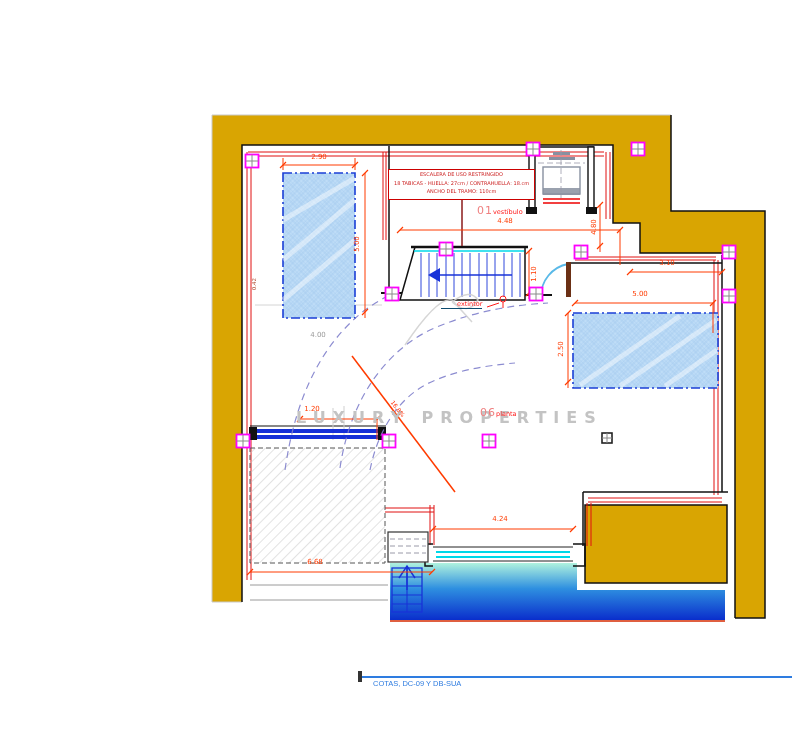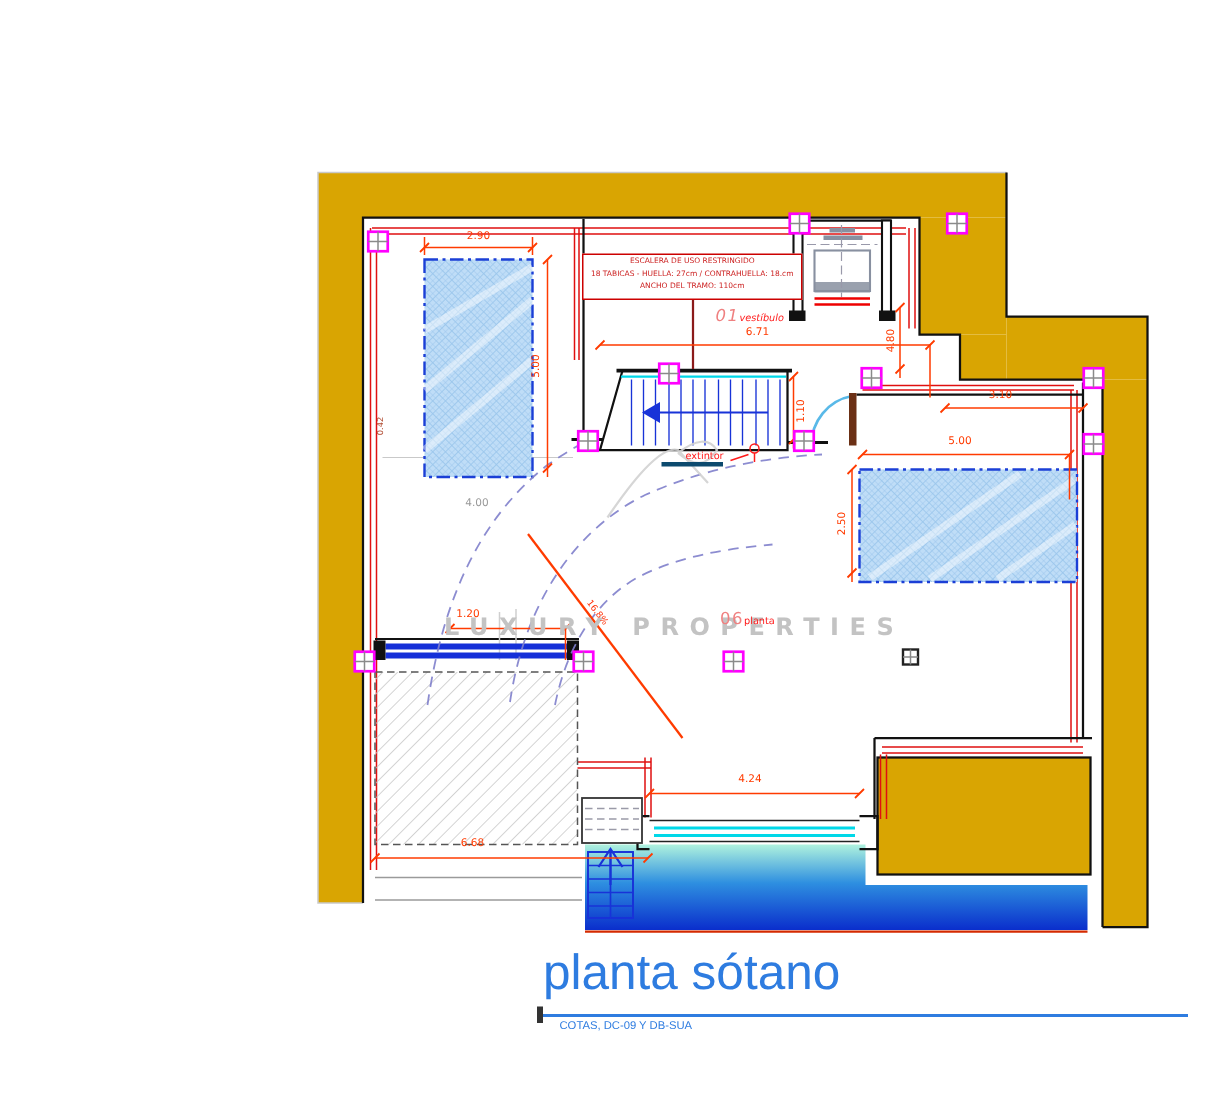--- a/index.html
+++ b/index.html
@@ -12,21 +12,21 @@
   .dimv{font-size:7px;color:#FF3B00;width:30px;text-align:center;
         transform:rotate(-90deg);transform-origin:center center;}
   .dimv.tiny{font-size:5.5px;color:#b04a30;}
   .slope{font-size:6px;color:#FF2A00;width:30px;text-align:center;
          transform:rotate(52deg);transform-origin:center center;}
   .notebox{left:388px;top:169px;width:145px;height:29px;border:1px solid #cc0000;
            font-size:5px;line-height:1.7;color:#cc2222;text-align:center;background:#fff;}
   .room{color:#ff1a1a;}
   .room .num{font-size:11px;color:#ef8080;letter-spacing:1px;}
   .room .nm{font-size:6.5px;color:#ff1a1a;}
-  .extintor{font-size:6.5px;color:#ff1a1a;border-bottom:3px solid #0c4a6e;padding-left:16px;}
+  .extintor{font-size:6.5px;color:#ff1a1a;border-bottom:1px solid #0c4a6e;padding-left:16px;}
   .wm-name{left:288px;top:320px;width:344px;text-align:center;z-index:5;
            font-family:"DejaVu Serif",serif;font-size:58px;
            color:rgba(205,205,205,0.25);-webkit-text-stroke:1.5px #c9c9c9;}
   .wm-tag{left:296px;top:408px;width:280px;text-align:center;z-index:5;
           font-size:16px;letter-spacing:7px;color:#c3c3c3;font-weight:bold;}
   .title{left:362px;top:629px;font-family:"Liberation Sans",sans-serif;
          font-size:33px;color:#2E7CE0;}
   .subtitle{left:373px;top:679px;font-size:7.5px;color:#2E7CE0;
             font-family:"Liberation Sans",sans-serif;}
 </style>
@@ -235,42 +235,41 @@
     <rect x="358" y="671" width="4" height="11" fill="#333"></rect>
   </g>
 </svg>
 
 <div class="lbl notebox">
   <div>ESCALERA DE USO RESTRINGIDO</div>
   <div>18 TABICAS - HUELLA: 27cm / CONTRAHUELLA: 18.cm</div>
   <div>ANCHO DEL TRAMO: 110cm</div>
 </div>
 
-<div class="lbl room" style="left:477px;top:199px;font-style:italic;">
+<div class="lbl room" style="left:477px;top:199px;">
   <span class="num">01</span><span class="nm">vestíbulo</span>
 </div>
 <div class="lbl room" style="left:480px;top:401px;">
   <span class="num">06</span><span class="nm">planta</span>
 </div>
 
 <div class="lbl extintor" style="left:441px;top:300px;">extintor</div>
 <div class="lbl slope" style="left:383px;top:405px;">16.8%</div>
 
 <div class="lbl dim" style="left:299px;top:153px;">2.90</div>
 <div class="lbl dimv" style="left:342px;top:240px;">5.00</div>
 <div class="lbl dim gray" style="left:298px;top:295px;margin-top:36px;">4.00</div>
-<div class="lbl dim" style="left:485px;top:217px;">6.71</div>
+<div class="lbl dim" style="left:485px;top:217px;">4.48</div>
 <div class="lbl dimv" style="left:579px;top:223px;">4.80</div>
 <div class="lbl dim" style="left:647px;top:259px;">3.10</div>
 <div class="lbl dim" style="left:620px;top:290px;">5.00</div>
 <div class="lbl dimv" style="left:546px;top:345px;">2.50</div>
 <div class="lbl dimv" style="left:519px;top:270px;">1.10</div>
 <div class="lbl dim" style="left:292px;top:405px;">1.20</div>
 <div class="lbl dim" style="left:480px;top:515px;">4.24</div>
 <div class="lbl dim" style="left:295px;top:558px;">6.68</div>
 <div class="lbl dimv tiny" style="left:239px;top:281px;">0.42</div>
 
 <div class="lbl wm-tag">LUXURY PROPERTIES</div>
 
-<div class="lbl title">planta sótano</div>
 <div class="lbl subtitle">COTAS, DC-09 Y DB-SUA</div>
 
 </div>
 
 </body></html>

